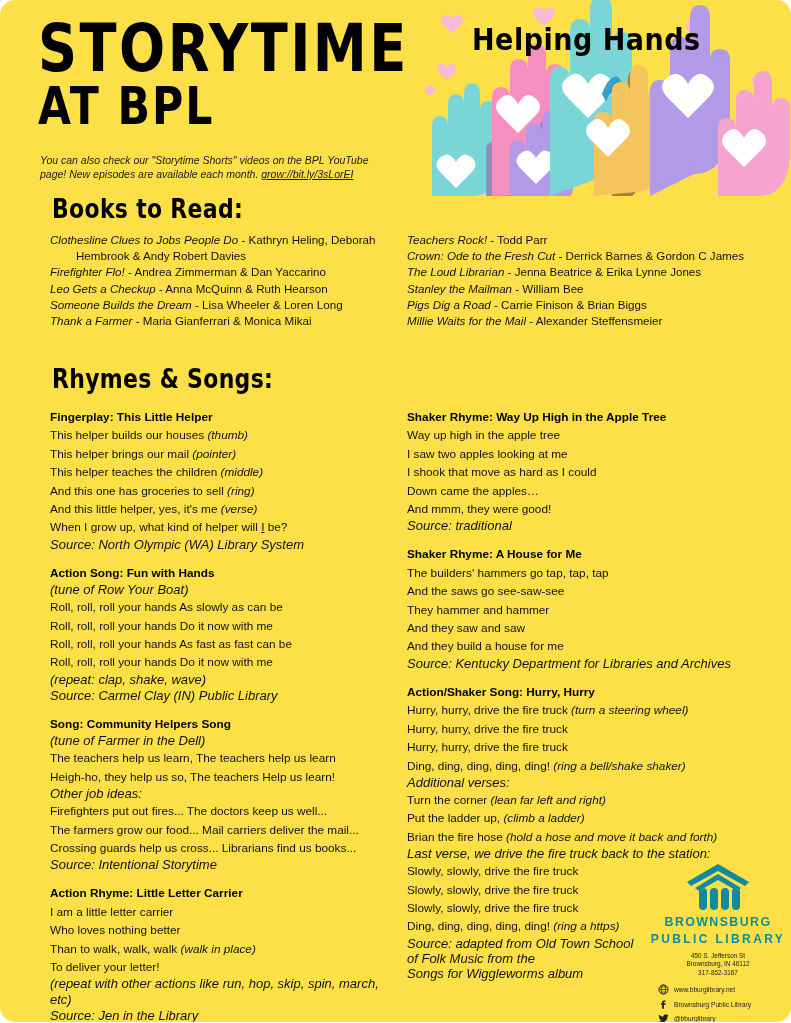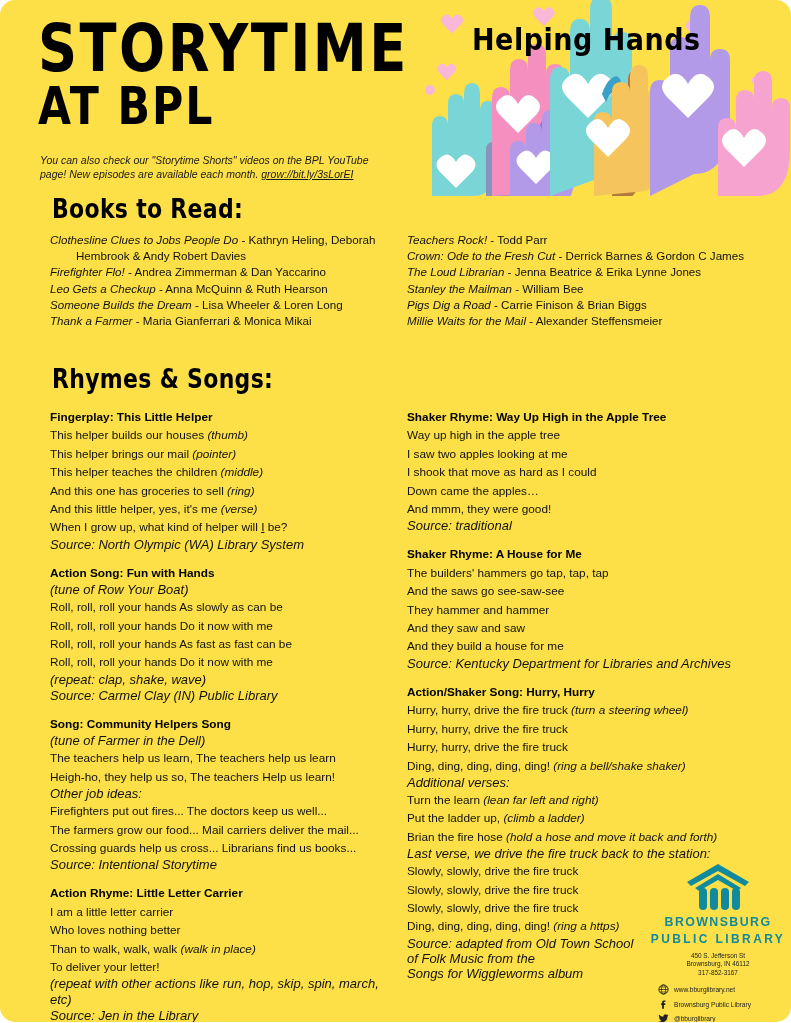--- a/index.html
+++ b/index.html
@@ -392,21 +392,21 @@
         <div class="rhyme-line"><span>And they build a house for me</span></div>
         <div class="rhyme-source">Source: Kentucky Department for Libraries and Archives</div>
       </div>
       <div class="rhyme-block">
         <div class="rhyme-title">Action/Shaker Song: Hurry, Hurry</div>
         <div class="rhyme-line"><span>Hurry, hurry, drive the fire truck </span><span class="act">(turn a steering wheel)</span></div>
         <div class="rhyme-line"><span>Hurry, hurry, drive the fire truck</span></div>
         <div class="rhyme-line"><span>Hurry, hurry, drive the fire truck</span></div>
         <div class="rhyme-line"><span>Ding, ding, ding, ding, ding! </span><span class="act">(ring a bell/shake shaker)</span></div>
         <div class="rhyme-note">Additional verses:</div>
-        <div class="rhyme-line"><span>Turn the learn </span><span class="act">(lean far left and right)</span></div>
+        <div class="rhyme-line"><span>Turn the corner </span><span class="act">(lean far left and right)</span></div>
         <div class="rhyme-line"><span>Put the ladder up, </span><span class="act">(climb a ladder)</span></div>
         <div class="rhyme-line"><span>Brian the fire hose </span><span class="act">(hold a hose and move it back and forth)</span></div>
         <div class="rhyme-note">Last verse, we drive the fire truck back to the station:</div>
         <div class="rhyme-line"><span>Slowly, slowly, drive the fire truck</span></div>
         <div class="rhyme-line"><span>Slowly, slowly, drive the fire truck</span></div>
         <div class="rhyme-line"><span>Slowly, slowly, drive the fire truck</span></div>
         <div class="rhyme-line"><span>Ding, ding, ding, ding, ding! </span><span class="act">(ring a https)</span></div>
         <div class="rhyme-source">Source: adapted from Old Town School</div>
         <div class="rhyme-source">of Folk Music from the</div>
         <div class="rhyme-source">Songs for Wiggleworms album</div>

